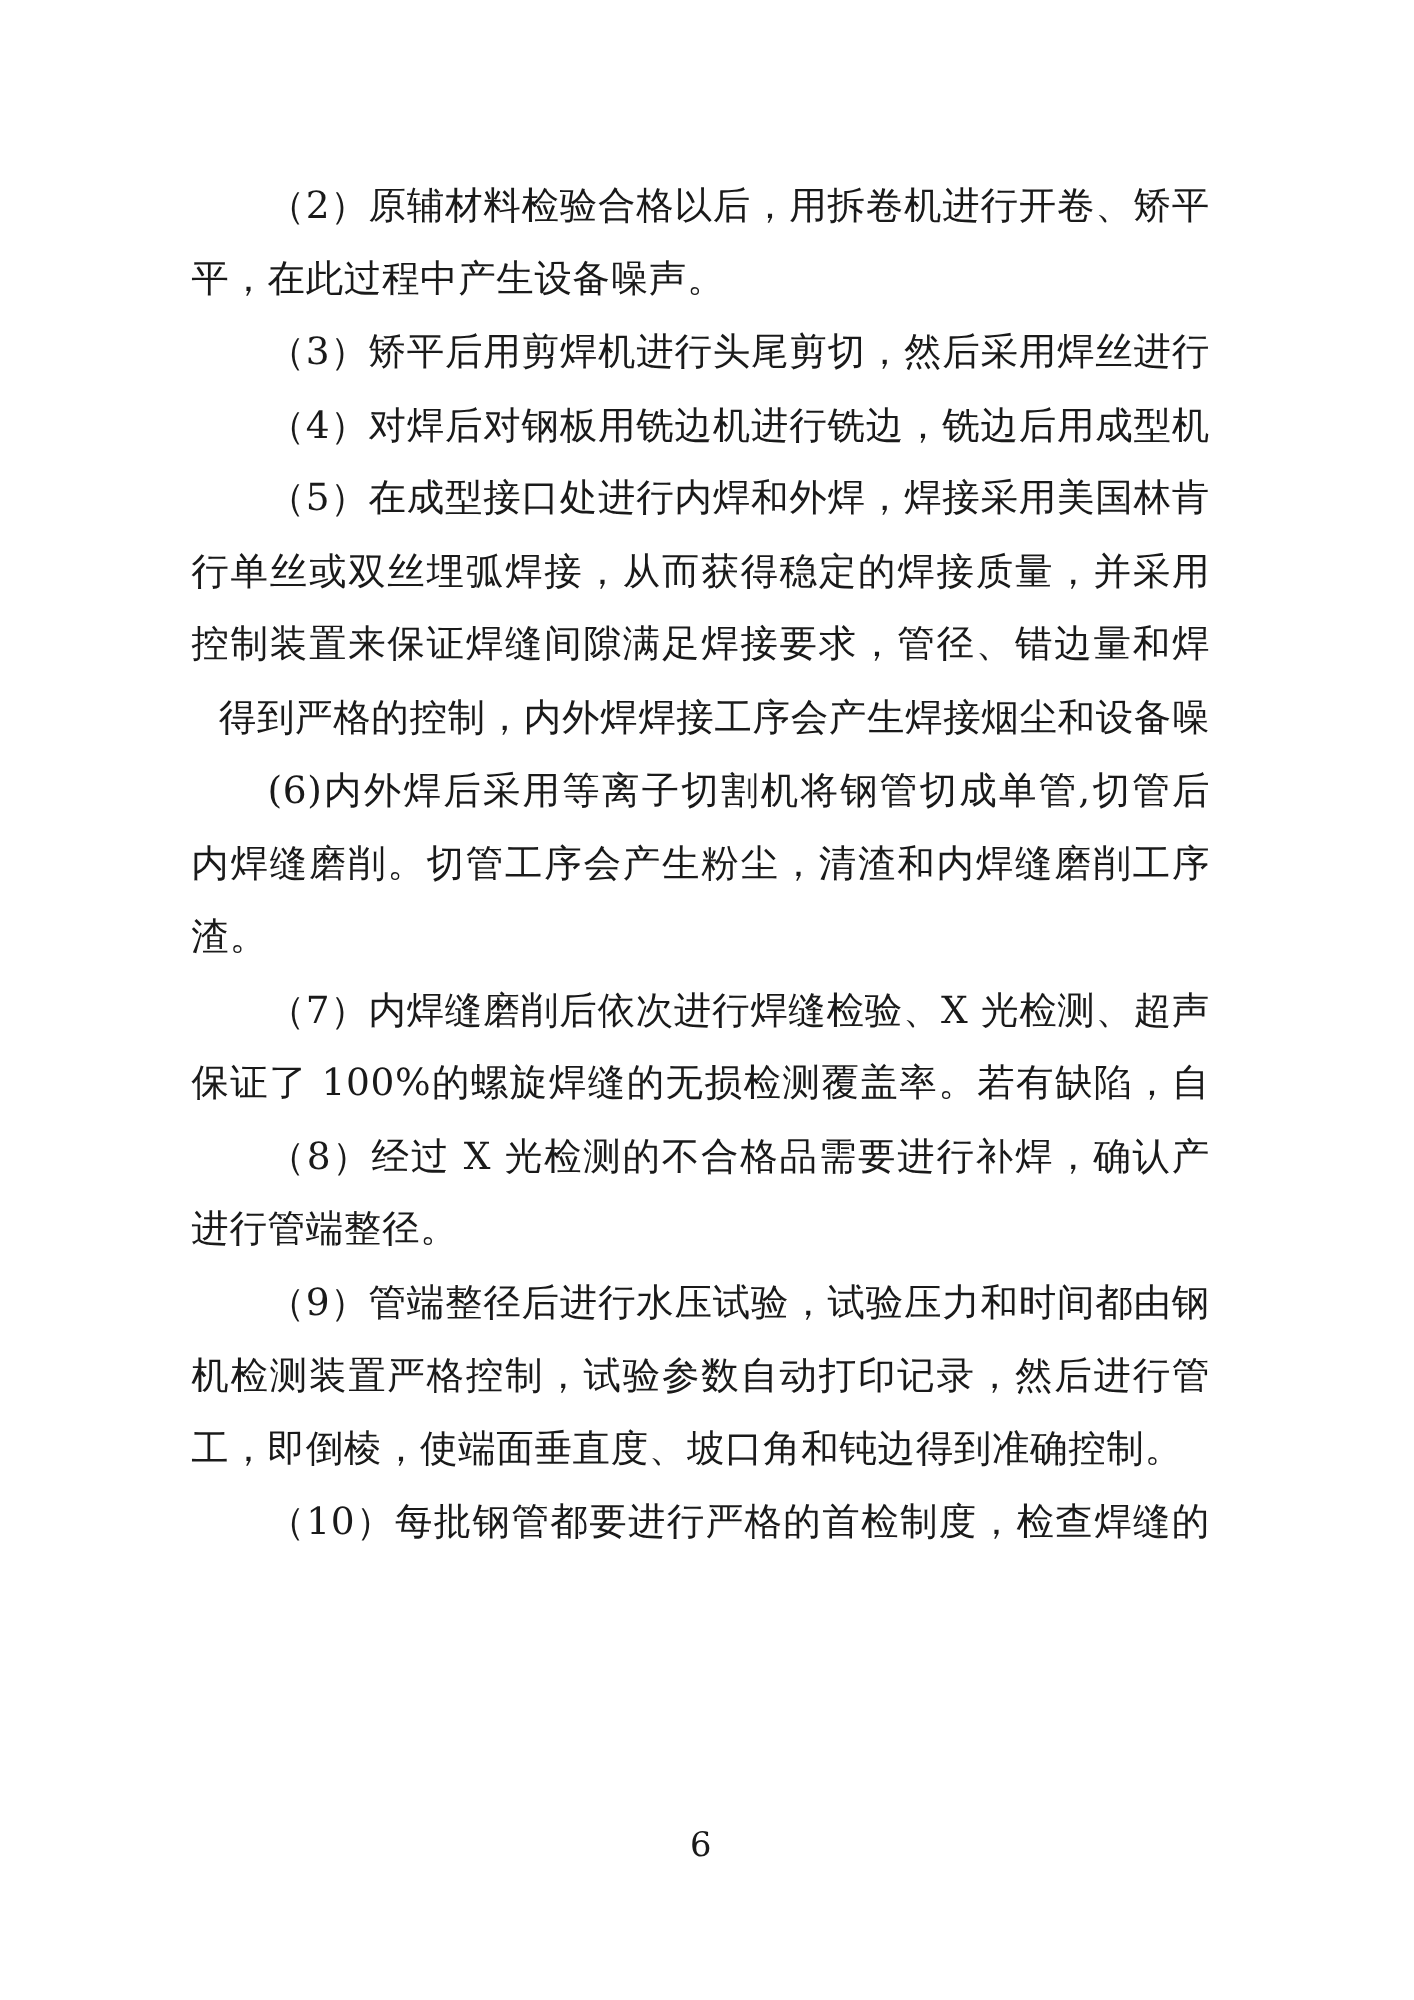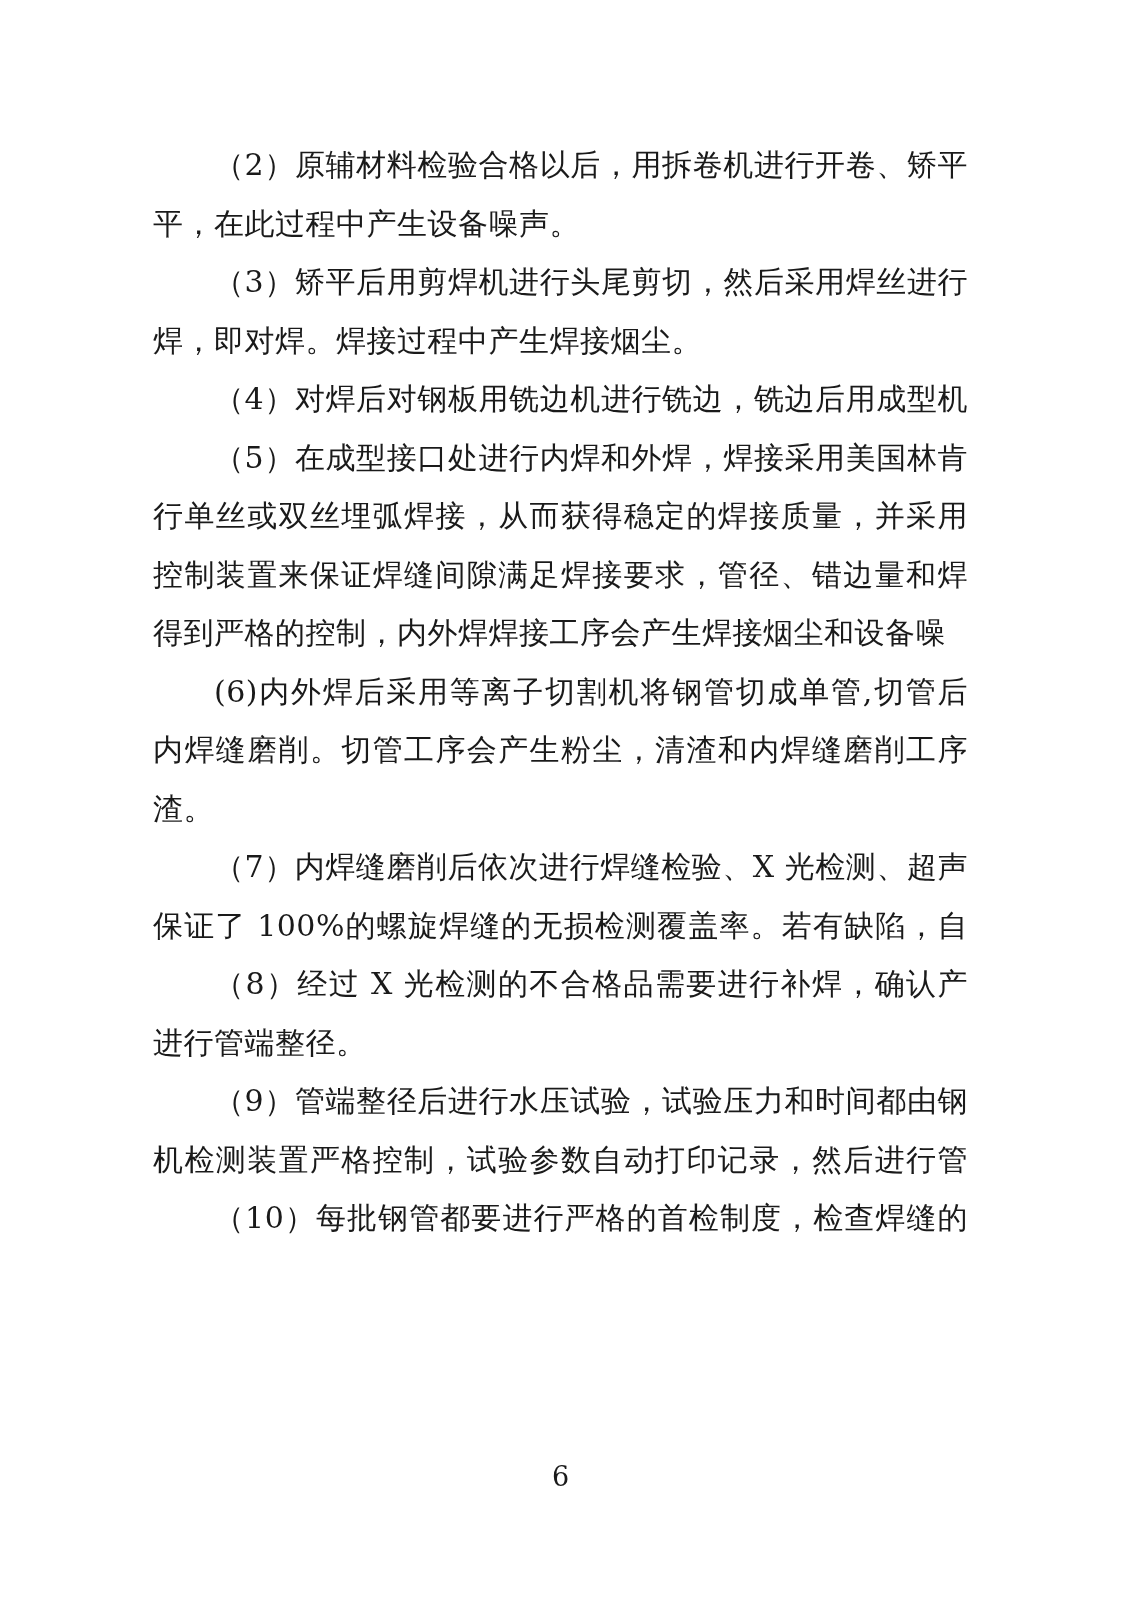--- a/index.html
+++ b/index.html
@@ -39,21 +39,21 @@
     letter-spacing: 0.5px;
     text-align: justify;
     text-align-last: justify;
     text-justify: inter-character;
     overflow: hidden;
   }
   .ln.first {
     text-indent: 61px;
   }
   .ln.end {
-    text-align: left;
+    text-align: right;
     text-align-last: left;
   }
   .footer-pageno {
     position: absolute;
     left: 153px;
     top: 1460px;
     width: 815px;
     text-align: center;
     font-size: 27px;
     line-height: 34px;
@@ -66,21 +66,20 @@
 <div class="page">
   <div class="text-block">
 
     <div class="paragraph">
       <div class="ln first">（2）原辅材料检验合格以后，用拆卷机进行开卷、矫平机进行矫</div>
       <div class="ln end">平，在此过程中产生设备噪声。</div>
     </div>
 
     <div class="paragraph">
       <div class="ln first">（3）矫平后用剪焊机进行头尾剪切，然后采用焊丝进行自动埋弧</div>
-      <div class="ln end">焊，即对焊。焊接过程中产生焊接烟尘。</div>
     </div>
 
     <div class="paragraph">
       <div class="ln first">（4）对焊后对钢板用铣边机进行铣边，铣边后用成型机进行顶弯</div>
     </div>
 
     <div class="paragraph">
       <div class="ln first">（5）在成型接口处进行内焊和外焊，焊接采用美国林肯电焊机进</div>
       <div class="ln">行单丝或双丝埋弧焊接，从而获得稳定的焊接质量，并采用焊缝间隙</div>
       <div class="ln">控制装置来保证焊缝间隙满足焊接要求，管径、错边量和焊接间隙都</div>
@@ -99,20 +98,21 @@
     </div>
 
     <div class="paragraph">
       <div class="ln first">（8）经过 X 光检测的不合格品需要进行补焊，确认产品无缺陷后</div>
       <div class="ln end">进行管端整径。</div>
     </div>
 
     <div class="paragraph">
       <div class="ln first">（9）管端整径后进行水压试验，试验压力和时间都由钢管水压微</div>
       <div class="ln">机检测装置严格控制，试验参数自动打印记录，然后进行管端机械加</div>
+      <div class="ln end">工，即倒棱，使端面垂直度、坡口角和钝边得到准确控制。</div>
     </div>
 
     <div class="paragraph">
       <div class="ln first">（10）每批钢管都要进行严格的首检制度，检查焊缝的力学性能、</div>
     </div>
 
   </div>
 
   <div class="footer-pageno">6</div>
 </div>

